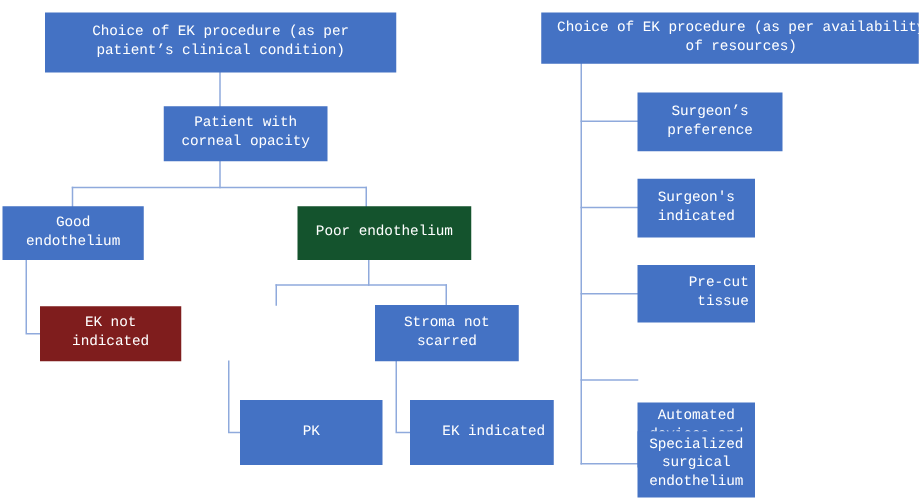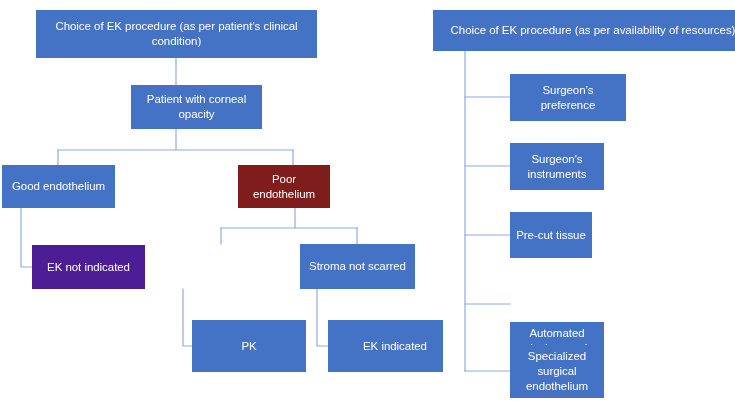--- a/index.html
+++ b/index.html
@@ -34,21 +34,21 @@
     background: #4472C4;
     color: #ffffff;
     display: flex;
     align-items: center;
     justify-content: center;
     text-align: center;
     box-sizing: border-box;
     padding: 2px 5px;
     font-size: 11.5px;
     line-height: 1.28;
-    font-family: Liberation Sans, sans-serif;
+    font-family: Liberation Mono, monospace;
     letter-spacing: -0.05px;
   }
   .node-title {
     font-size: 11.5px;
   }
 </style>
 </head>
 <body style="background: rgb(255, 255, 255);">
 
 <div id="diagram-canvas">
@@ -75,36 +75,36 @@
         <polyline points="465,371 510,371" fill="none" stroke="#8faadc"></polyline>
       </g>
   </svg>
 
   <div class="node node-title" style="left: 36px; top: 10px; width: 281px; height: 48px; background: rgb(68, 114, 196); color: rgb(255, 255, 255);">Choice of EK procedure (as per patient’s clinical condition)</div>
 
   <div class="node" style="left: 110px; top: 85px; width: 131px; height: 44px; background: rgb(68, 114, 196); color: rgb(255, 255, 255); margin-left: 21px;">Patient with corneal opacity</div>
 
   <div class="node" style="left: 2px; top: 165px; width: 113px; height: 43px; background: rgb(68, 114, 196); color: rgb(255, 255, 255);">Good endothelium</div>
 
-  <div class="node" style="left: 238px; top: 165px; width: 92px; height: 43px; background: #7f1d1d; color: rgb(255, 255, 255);">Poor endothelium</div>
+  <div class="node" style="left: 238px; top: 165px; width: 139px; height: 43px; background: #14532d; color: rgb(255, 255, 255);">Poor endothelium</div>
 
-  <div class="node" style="left: 32px; top: 245px; width: 113px; height: 44px; background: #4c1d95; color: rgb(255, 255, 255);">EK not indicated</div>
+  <div class="node" style="left: 32px; top: 245px; width: 113px; height: 44px; background: #7f1d1d; color: rgb(255, 255, 255);">EK not indicated</div>
 
 
   <div class="node" style="left: 300px; top: 244px; width: 115px; height: 45px; background: rgb(68, 114, 196); color: rgb(255, 255, 255);">Stroma not scarred</div>
 
   <div class="node" style="left: 192px; top: 320px; width: 114px; height: 52px; background: rgb(68, 114, 196); color: rgb(255, 255, 255);">PK</div>
 
   <div class="node" style="left: 328px; top: 320px; width: 115px; height: 52px; background: rgb(68, 114, 196); color: rgb(255, 255, 255); padding-left: 24px;">EK indicated</div>
 
   <div class="node node-title" style="left: 433px; top: 10px; width: 320px; height: 41px; background: rgb(68, 114, 196); color: rgb(255, 255, 255);">Choice of EK procedure (as per availability of resources)</div>
 
   <div class="node" style="left: 510px; top: 74px; width: 116px; height: 47px; background: rgb(68, 114, 196); color: rgb(255, 255, 255);">Surgeon’s preference</div>
 
-  <div class="node" style="left: 510px; top: 143px; width: 94px; height: 47px; background: rgb(68, 114, 196); color: rgb(255, 255, 255);">Surgeon's instruments</div>
+  <div class="node" style="left: 510px; top: 143px; width: 94px; height: 47px; background: rgb(68, 114, 196); color: rgb(255, 255, 255);">Surgeon's indicated</div>
 
-  <div class="node" style="left: 510px; top: 212px; width: 82px; height: 46px; background: rgb(68, 114, 196); color: rgb(255, 255, 255);">Pre-cut tissue</div>
+  <div class="node" style="left: 510px; top: 212px; width: 94px; height: 46px; background: rgb(68, 114, 196); color: rgb(255, 255, 255); text-align: right;">Pre-cut tissue</div>
 
   <div class="node" style="left: 510px; top: 278px; width: 94px; height: 52px; background: rgb(68, 114, 196); color: rgb(255, 255, 255); margin-top: 44px;">Automated devices and lasers</div>
 
   <div class="node" style="left: 510px; top: 345px; width: 94px; height: 53px; background: rgb(68, 114, 196); color: rgb(255, 255, 255);">Specialized surgical endothelium</div>
 
 </div>
 
 </body></html>

